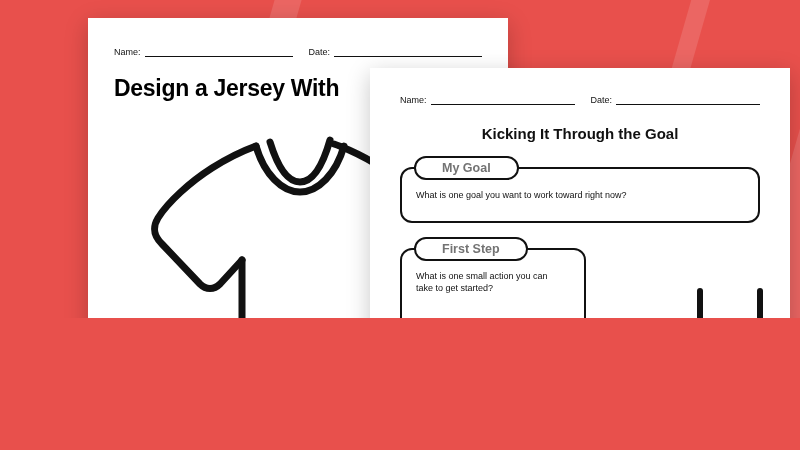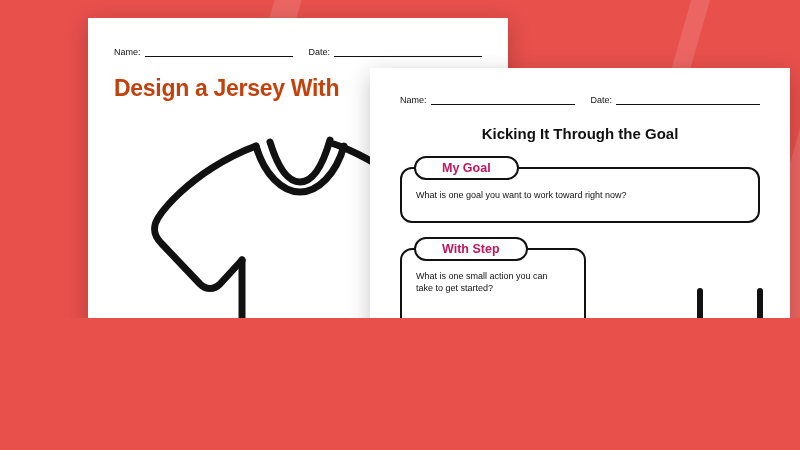--- a/index.html
+++ b/index.html
@@ -97,21 +97,21 @@
   .nd-gap { width: 16px; }
 
   
   .back-inner {
     padding: 28px 26px 0 26px;
   }
   .back-title {
     margin-top: 18px;
     font-size: 23px;
     font-weight: bold;
-    color: #c2410c;
+    color: #000000;
     letter-spacing: -0.3px;
     white-space: nowrap;
   }
   .jersey-wrap {
     position: absolute;
     left: 50px;
     top: 110px;
     width: 320px;
     height: 345px;
   }
@@ -142,21 +142,21 @@
     position: relative;
     margin-top: 14px;
   }
   .pill {
     display: inline-block;
     border: 2px solid #111;
     border-radius: 20px;
     padding: 3px 26px;
     font-size: 12.5px;
     font-weight: bold;
-    color: #be185d;
+    color: #737373;
     background: #fff;
     position: relative;
     z-index: 3;
   }
   .answer-box {
     border: 2px solid #111;
     border-radius: 12px;
     background: #fff;
     position: relative;
     z-index: 2;
@@ -231,21 +231,21 @@
 
 
       <div class="section">
         <div class="pill pill-indent">My Goal</div>
         <div class="answer-box box-goal">
           <div class="prompt">What is one goal you want to work toward right now?</div>
         </div>
       </div>
 
       <div class="section">
-        <div class="pill pill-indent">With Step</div>
+        <div class="pill pill-indent">First Step</div>
         <div class="answer-box box-step">
           <div class="prompt">What is one small action you can take to get started?</div>
         </div>
       </div>
 
       <div class="football-art">
         <svg viewBox="0 0 200 205" width="200" height="205" fill="none" xmlns="http://www.w3.org/2000/svg">
           <g stroke="#111" stroke-width="6" stroke-linecap="round" stroke-linejoin="round">
             <path d="M122 8 L122 100"></path>
             <path d="M182 8 L182 100"></path>

